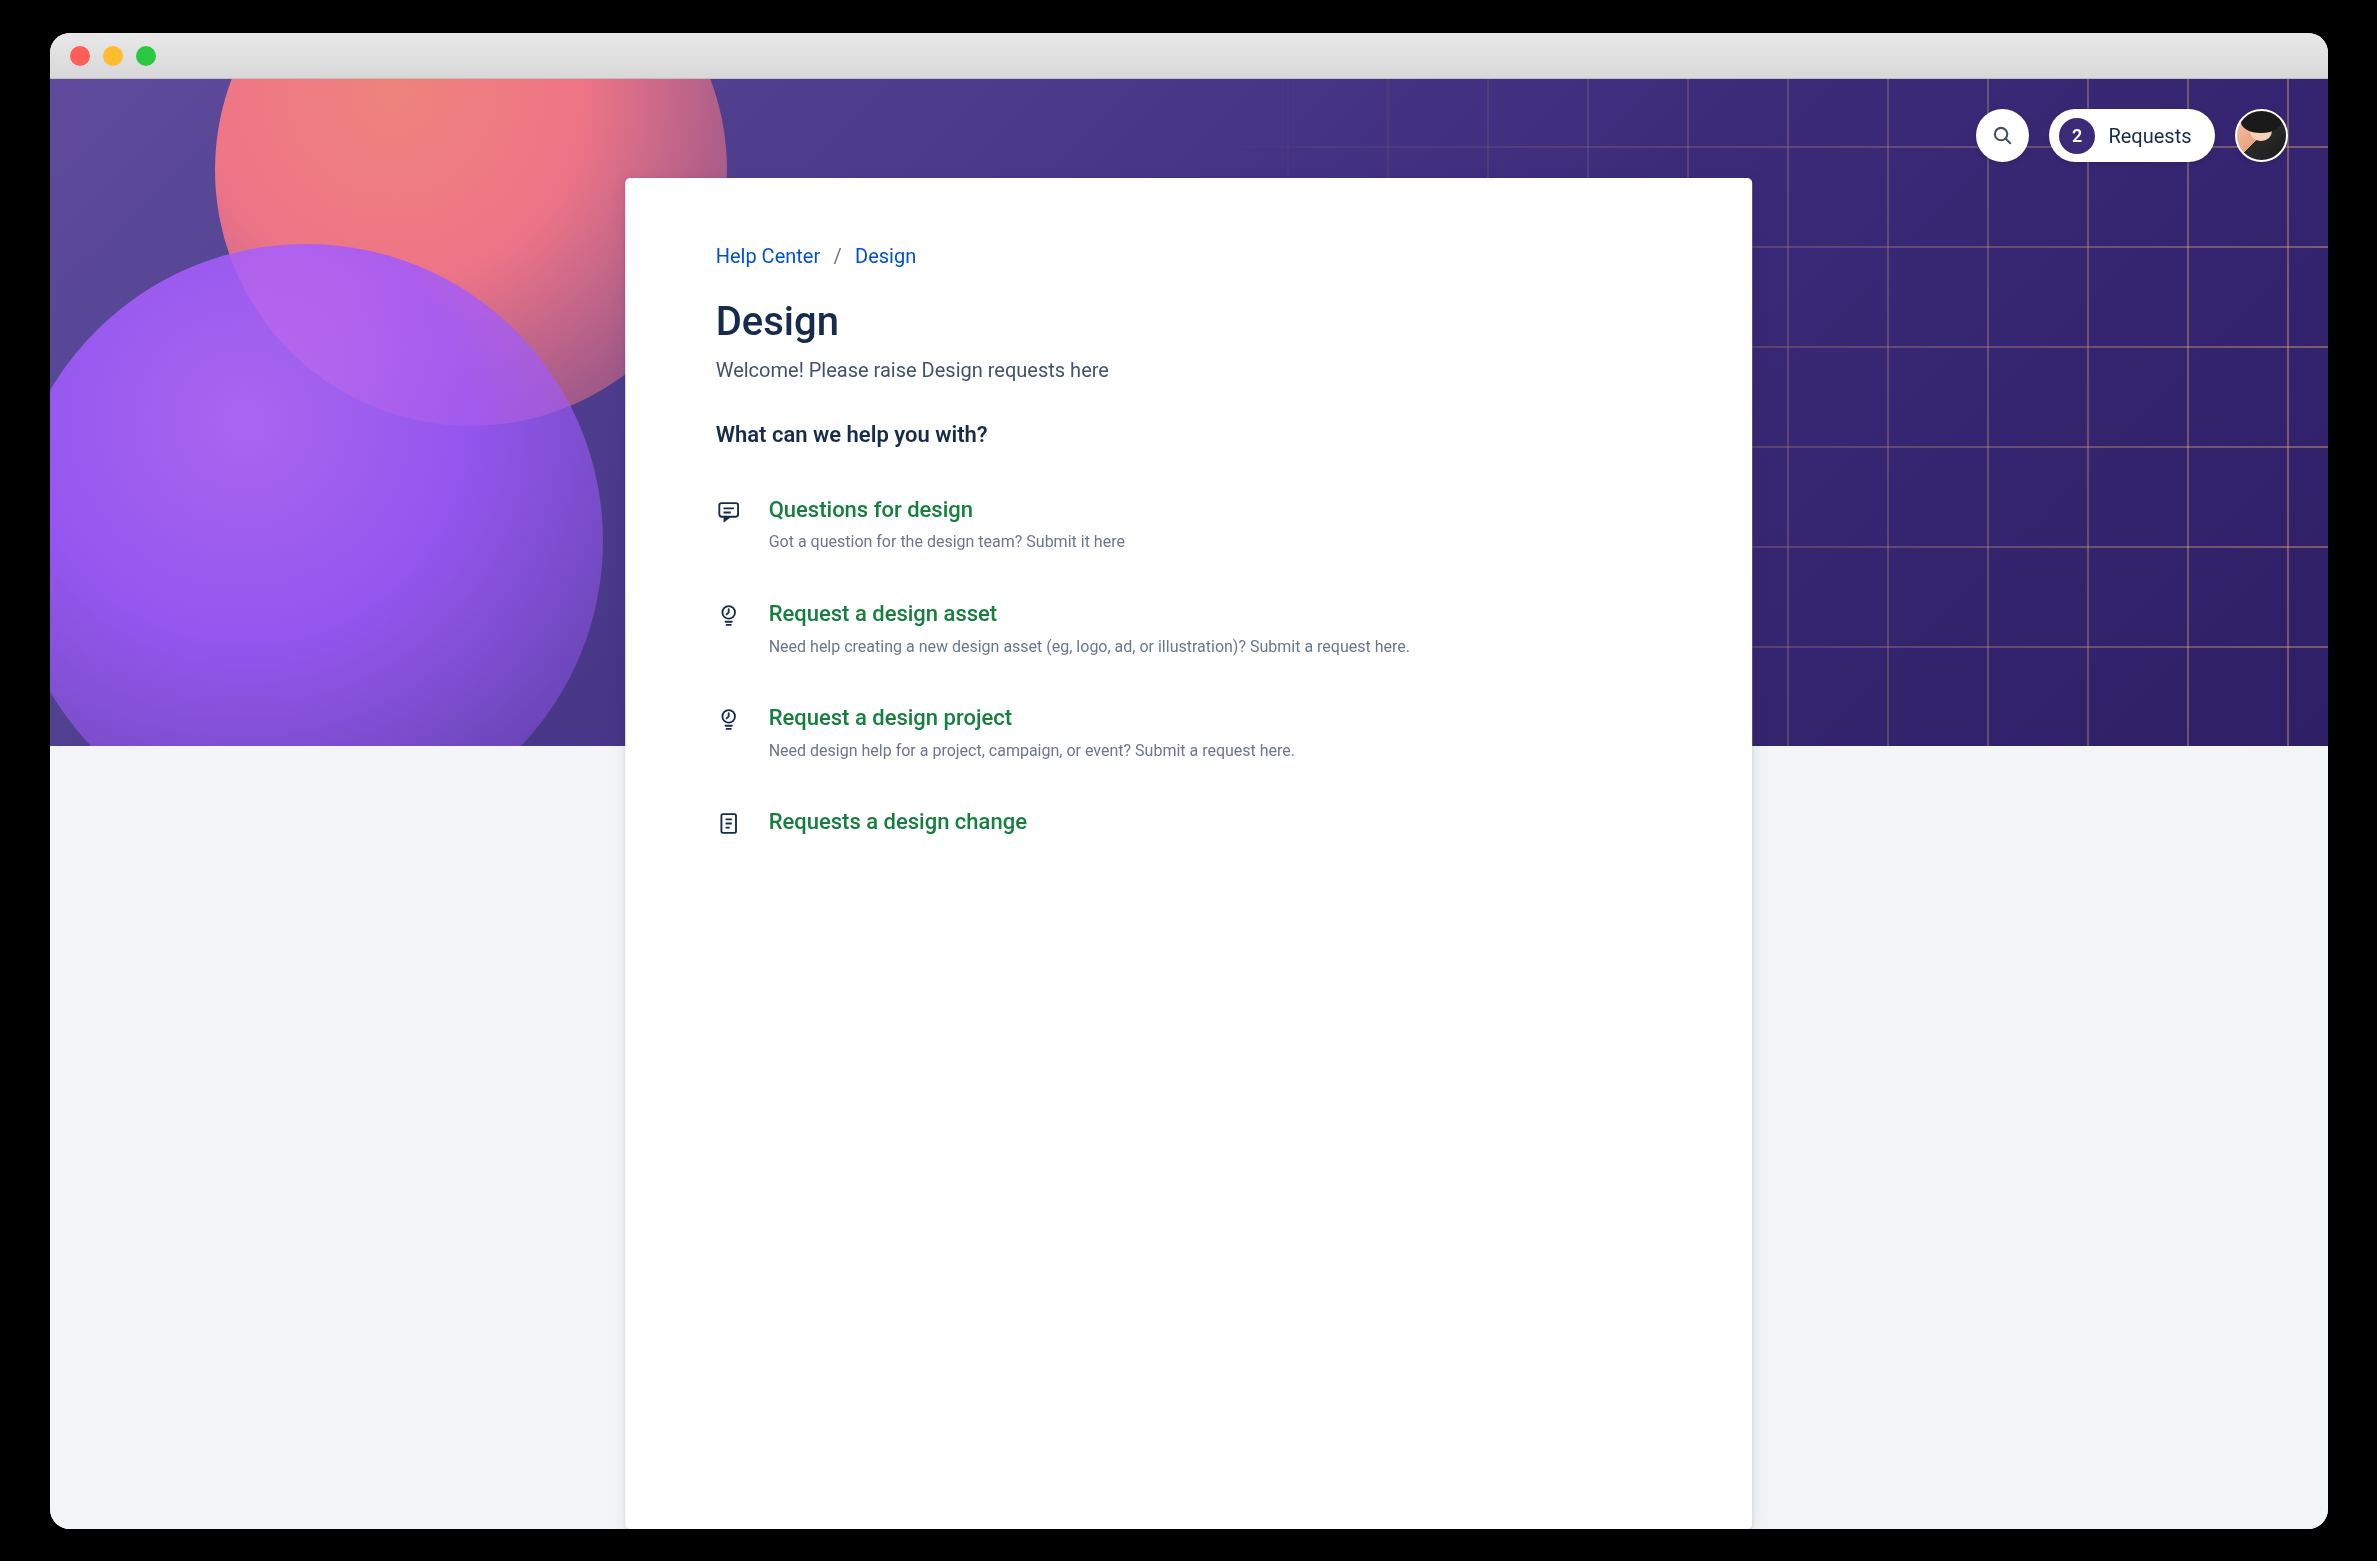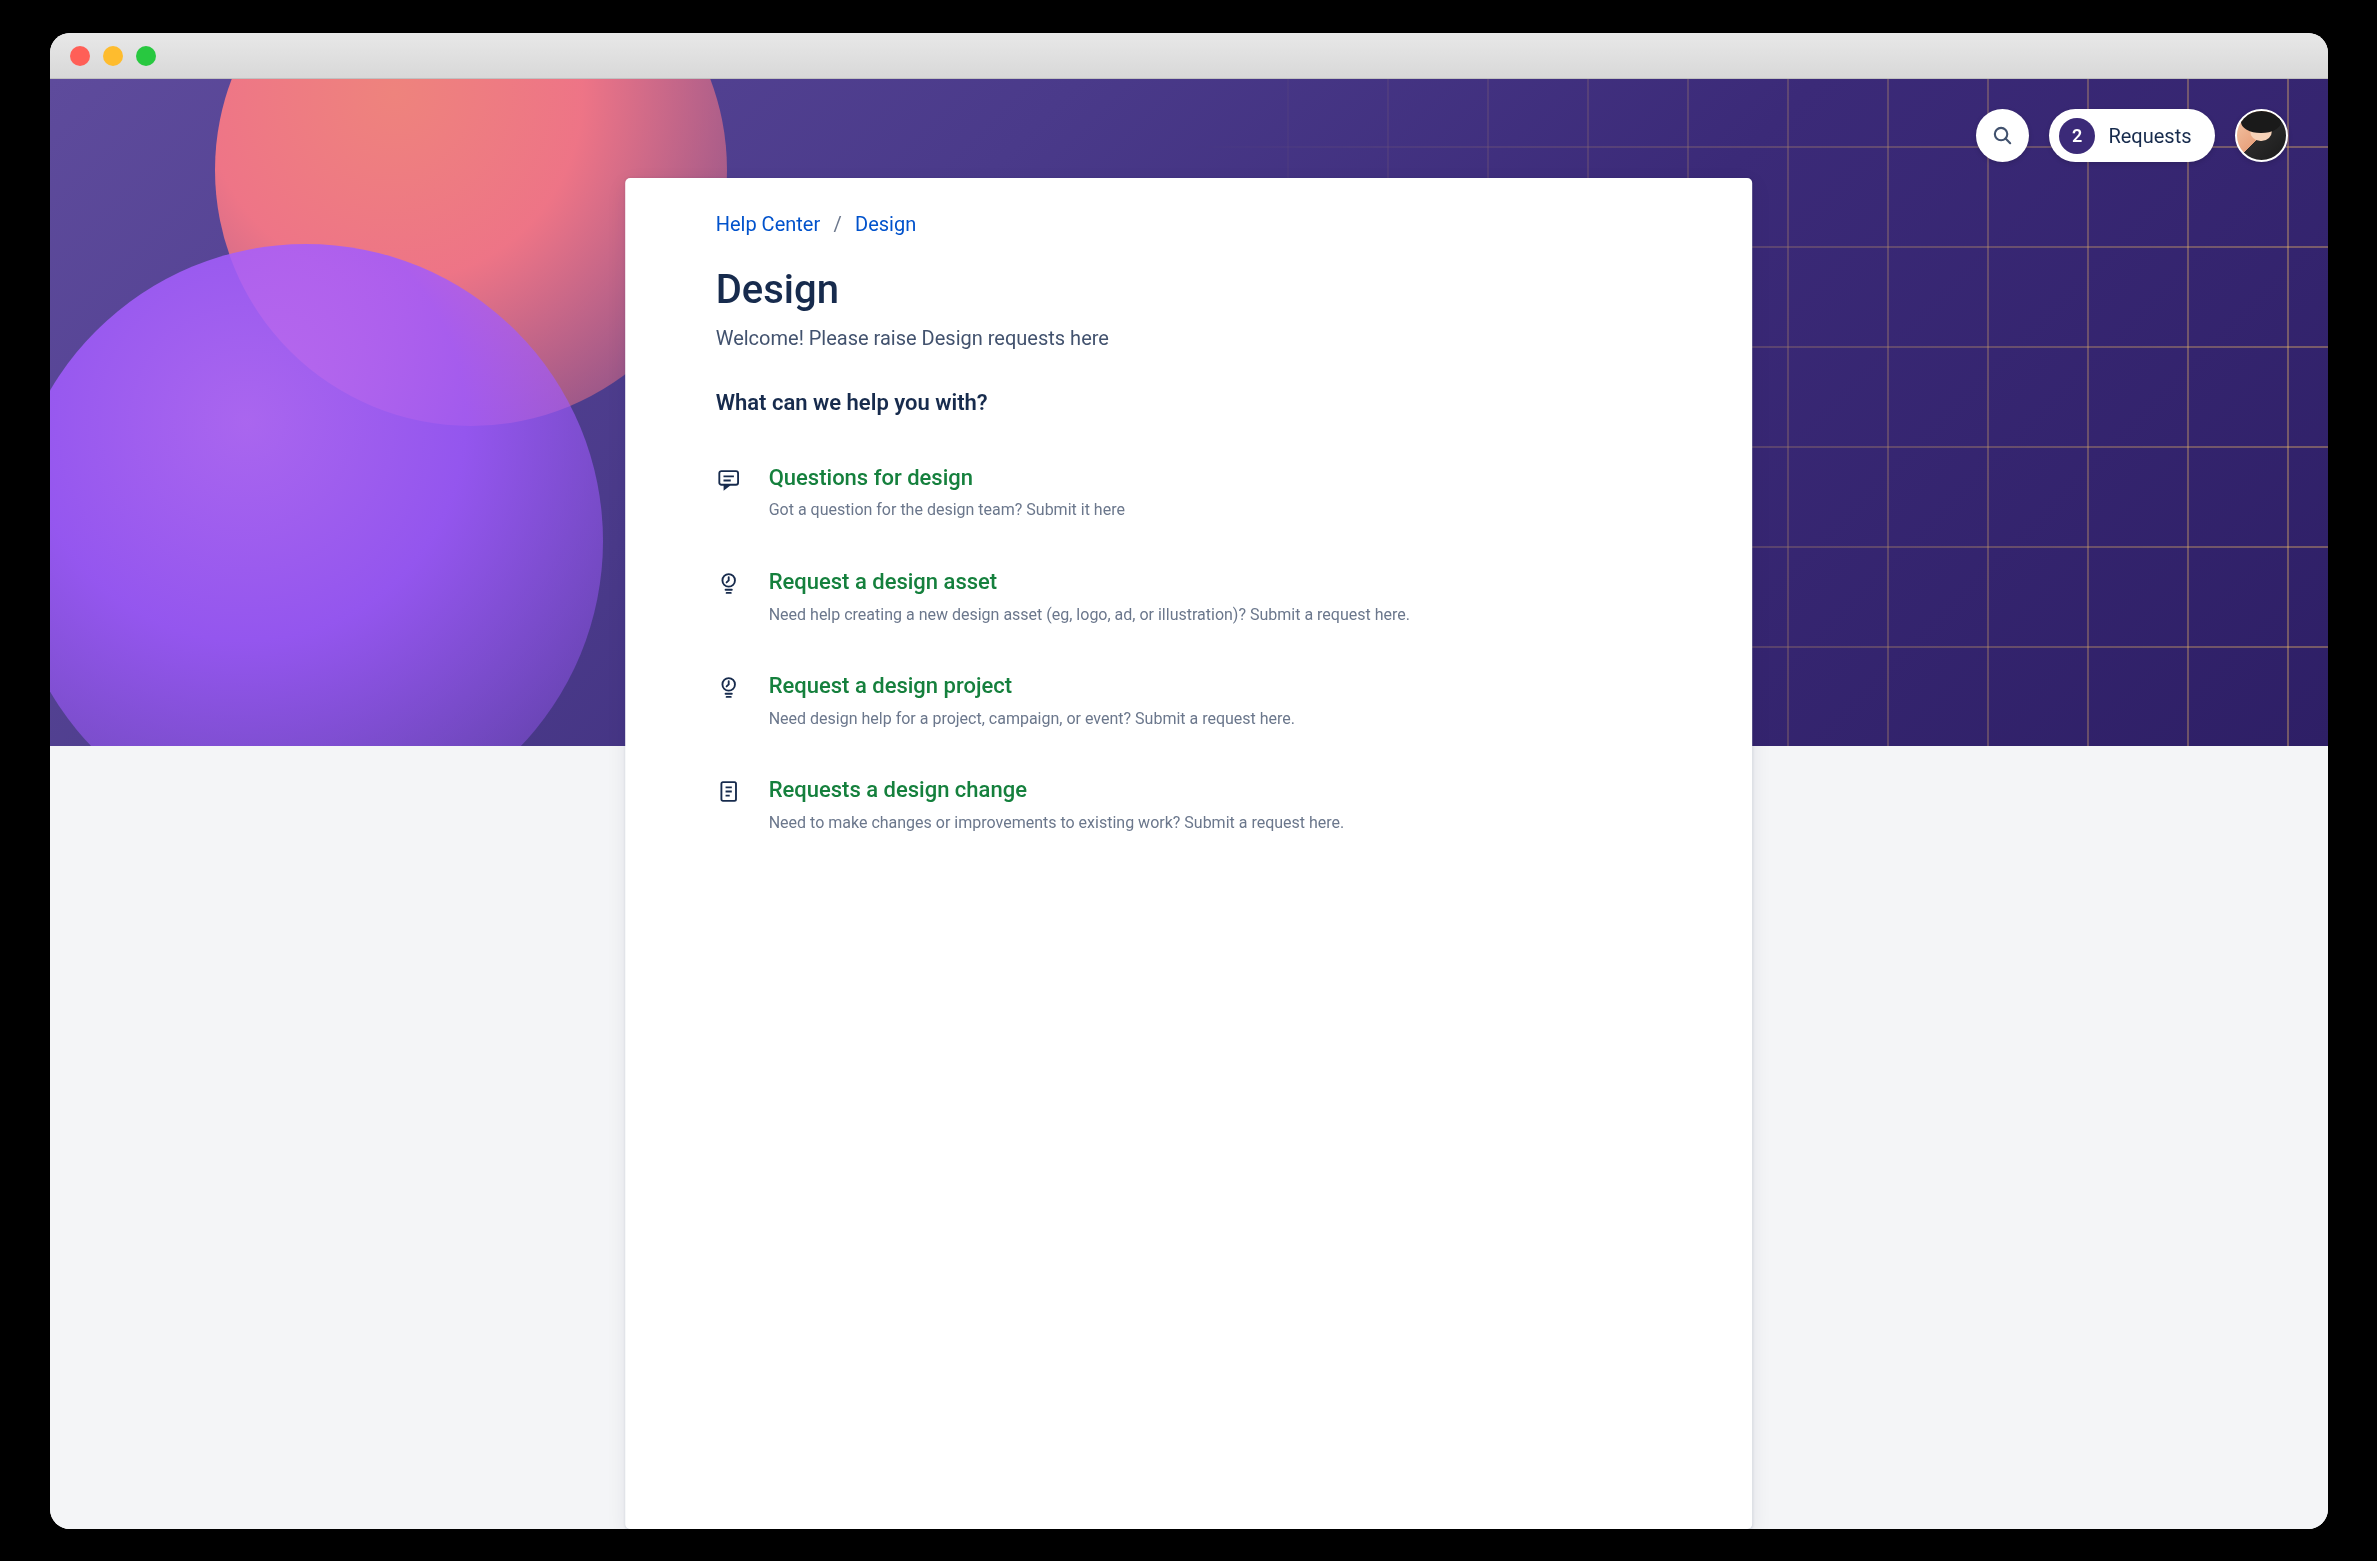--- a/index.html
+++ b/index.html
@@ -186,21 +186,21 @@
 
     .card {
       position: absolute;
       top: 99px;
       left: 50%;
       transform: translateX(-50%);
       width: 49.5%;
       background: #fff;
       border-radius: 5px;
       box-shadow: 0 0.8px 2.5px rgba(9,30,66,0.12), 0 6.6px 20px rgba(9,30,66,0.08);
-      padding: 34px 91px 99px 91px;
+      padding: 66px 91px 99px 91px;
       min-height: calc(100% - 99px);
     }
 
     .breadcrumb {
       font-size: 20px;
       color: #0052cc;
       margin-bottom: 30px;
     }
     .breadcrumb a {
       color: #0052cc;
@@ -359,21 +359,20 @@
           <div class="icon-wrap">
             <svg width="25" height="25" viewBox="0 0 24 24" fill="none" stroke="#172b4d" stroke-width="1.8">
               <rect x="5" y="3" width="14" height="18" rx="1.5"></rect>
               <line x1="9" y1="8" x2="15" y2="8"></line>
               <line x1="9" y1="12" x2="15" y2="12"></line>
               <line x1="9" y1="16" x2="13" y2="16"></line>
             </svg>
           </div>
           <div class="content">
             <div class="item-title">Requests a design change</div>
-            <div class="item-desc">Need to make changes or improvements to existing work? Submit a request here.</div>
           </div>
         </div>
 
       </div>
 
     </div>
 
   </div>
 
 </div>

